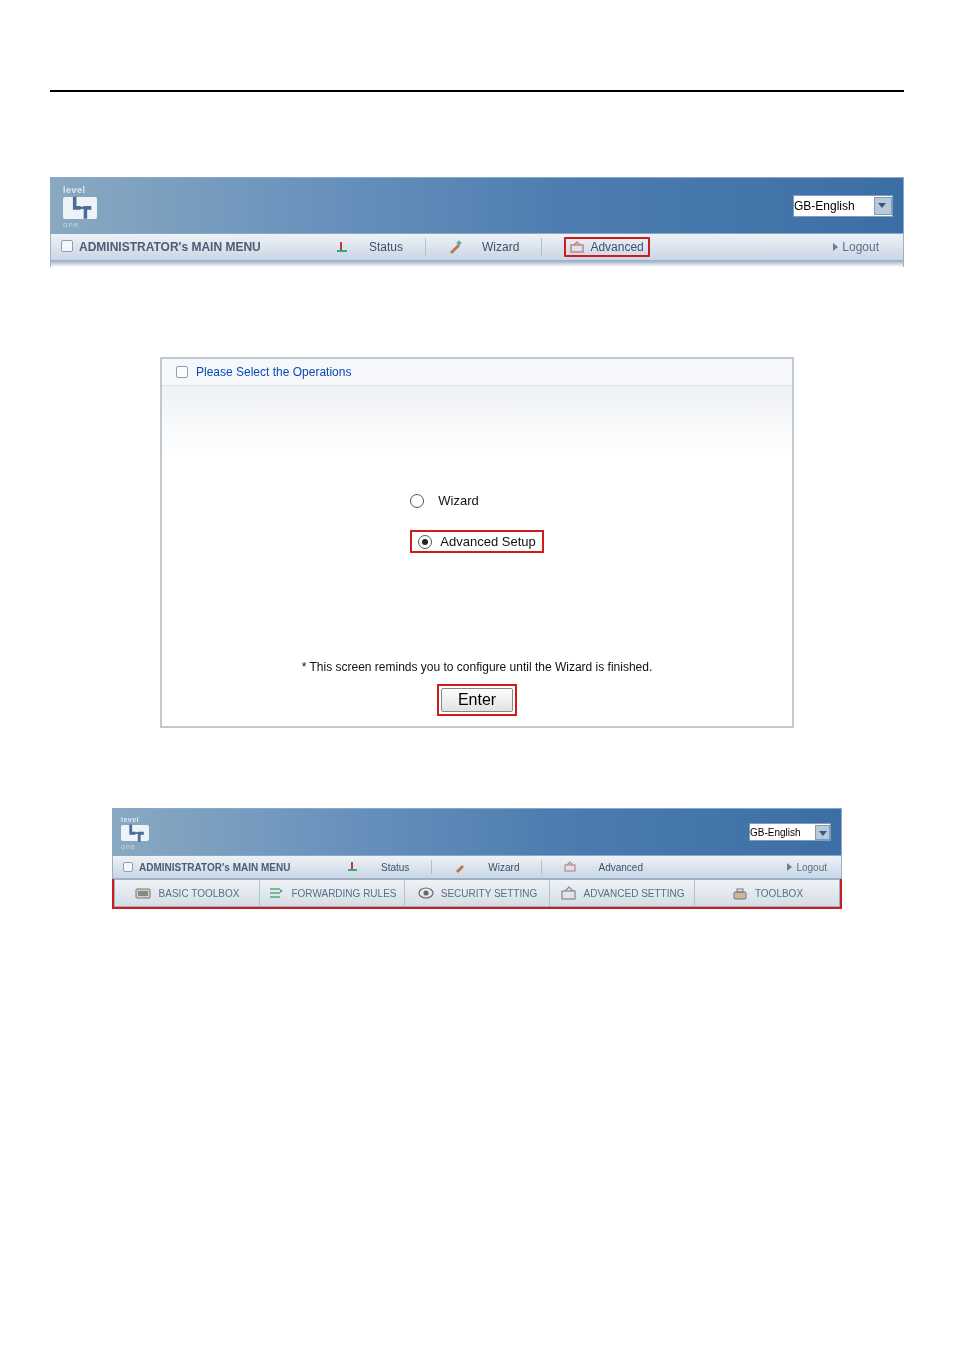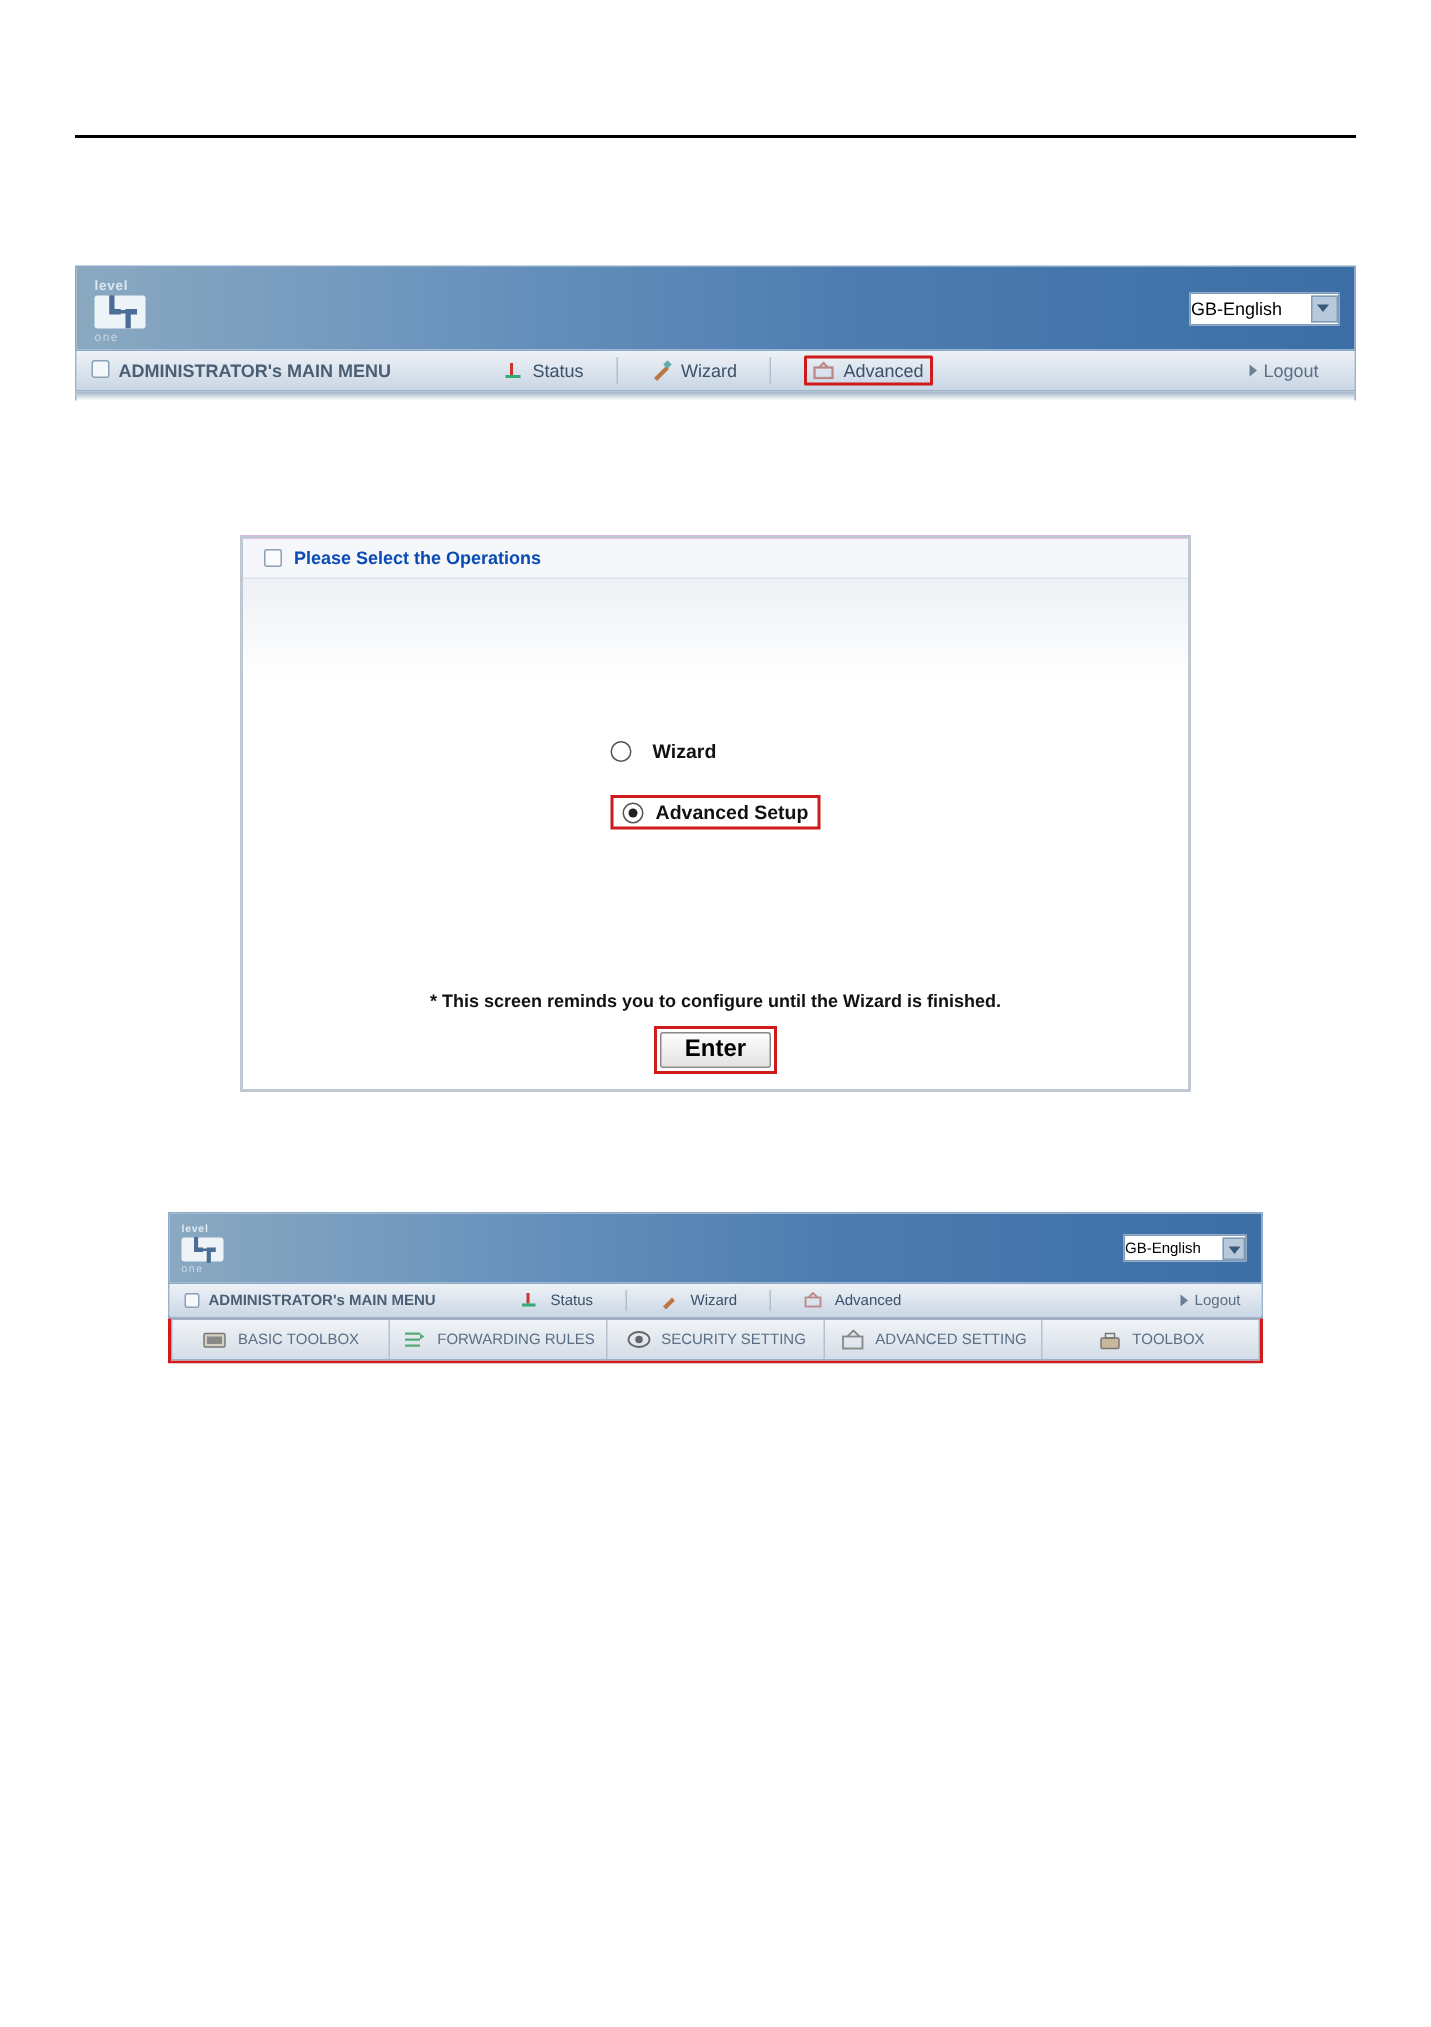--- a/index.html
+++ b/index.html
@@ -75,21 +75,21 @@
   .nav-main{
     display:flex; align-items:flex-start; gap:6px;
     padding-left:10px;
     min-width:260px;
   }
   .nav-main .bullet{
     width:10px;height:10px;border:1px solid #8aa0b6; background:#f5f8fb; border-radius:2px;
   }
   .nav-main b{ font-weight:bold; color:#4a5e74; }
   .nav-item{
-    display:flex; align-items:center; gap:6px; padding:0 14px;
+    display:flex; align-items:center; gap:20px; padding:0 14px;
     height:100%; cursor:pointer;
   }
   .nav-item .ico{ width:14px;}
   .nav-item span,.nav-item b{ color:#3c516a; }
   .nav-logout{ margin-left:auto; padding-right:24px; display:flex; align-items:center; gap:4px;}
   .nav-logout .tri{
     width:0;height:0;border-top:4px solid transparent;border-bottom:4px solid transparent;
     border-left:5px solid #6a7e94;
   }
 
@@ -102,22 +102,21 @@
   .nav-shadow{
     height:6px;
     background:linear-gradient(#9db1c5, transparent);
     border-left:1px solid #9bb1c7;border-right:1px solid #9bb1c7;
   }
 
   
   .panel{
     width:630px; margin:0 auto;
     border:2px solid #c0c9d2;
-    background:#d946ef;
-    font-weight:bold;
+    background:#701a75;
   }
   .panel-header{
     height:26px;
     background:#f5f7fa;
     border-bottom:1px solid #dde3ea;
     display:flex; align-items:center;
     padding-left:14px; gap:8px;
     font-size:12px; color:#0a4ab5;
   }
   .panel-header .bullet{

